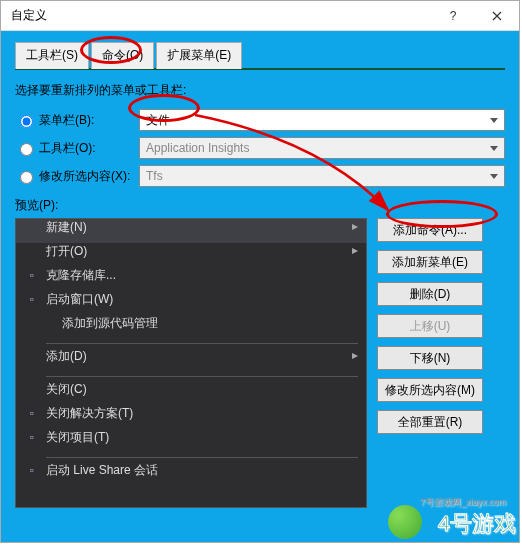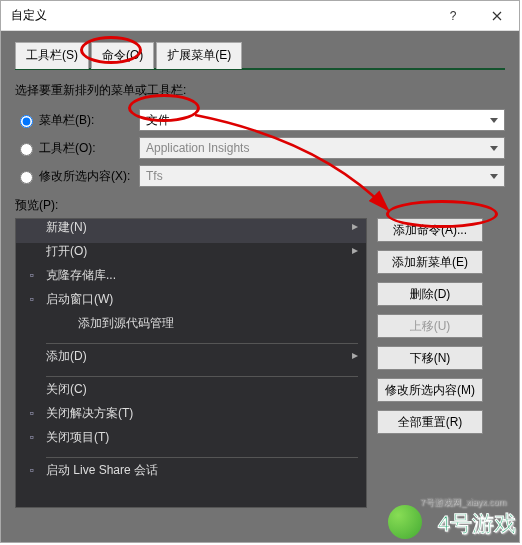--- a/index.html
+++ b/index.html
@@ -1,17 +1,17 @@
 <!DOCTYPE html>
 <html><head>
 <meta charset="utf-8">
 <style>
 * { box-sizing: border-box; font-family: "Microsoft YaHei", "Segoe UI", sans-serif; font-size: 12px; }
 body { margin: 0; background: #fff; width: 522px; height: 545px; position: relative; overflow: hidden; }
-.dialog { border: 1px solid #aaa; width: 520px; height: 543px; position: relative; background: #737373; }
+.dialog { border: 1px solid #aaa; width: 520px; height: 543px; position: relative; background: #0ea5e9; }
 .titlebar { height: 30px; display: flex; align-items: center; padding: 0 0 0 10px; background: #fff; border-bottom: 1px solid #ddd; }
 .title { flex: 1; }
 .titlebtns { display: flex; }
 .titlebtn { width: 44px; height: 30px; display: flex; align-items: center; justify-content: center; color: #333; }
 .titlebtn svg { width: 10px; height: 10px; }
 .content { padding: 10px 14px; }
 .tabs { display: flex; border-bottom: 2px solid #14532d; margin-bottom: 12px; }
 .tab { padding: 4px 10px; border: 1px solid #aaa; border-bottom: none; margin-right: 2px; background: #f0f0f0; position: relative; top: 1px; }
 .tab.active { background: #f0f0f0; border-bottom: 1px solid #f0f0f0; }
 .desc { margin-bottom: 10px; }
@@ -19,21 +19,21 @@
 .radio { margin-right: 6px; }
 .rlabel { width: 100px; }
 .combo { flex: 1; height: 22px; border: 1px solid #888; background: #fff; padding: 0 20px 0 6px; position: relative; display: flex; align-items: center; }
 .combo::after { content: ""; position: absolute; right: 6px; top: 8px; border-left: 4px solid transparent; border-right: 4px solid transparent; border-top: 5px solid #555; }
 .combo.disabled { background: #f0f0f0; color: #888; }
 .plabel { margin: 10px 0 4px 0; }
 .main { display: flex; gap: 10px; }
 .preview { width: 352px; height: 290px; background: #2d2d30; color: #ddd; border: 1px solid #555; overflow: hidden; }
 .pitem { display: flex; align-items: flex-start; height: 24px; padding: 0 8px 0 30px; position: relative; }
 .pitem.sel { background: #3f3f46; }
-.pitem.sub { padding-left: 62px; }
+.pitem.sub { padding-left: 46px; }
 .picon { position: absolute; left: 8px; width: 16px; height: 16px; display: flex; align-items: center; justify-content: center; color: #aac; }
 .parrow { margin-left: auto; color: #aaa; }
 .psep { height: 1px; background: #555; margin: 4px 8px 4px 30px; }
 .btns { display: flex; flex-direction: column; gap: 8px; width: 106px; }
 .btn { height: 24px; border: 1px solid #888; background: #e8e8e8; display: flex; align-items: center; justify-content: center; }
 .btn.disabled { color: #999; }
 .circle { position: absolute; border: 3px solid #d00; border-radius: 50%; pointer-events: none; }
 .c1 { left: 80px; top: 36px; width: 62px; height: 28px; }
 .c2 { left: 128px; top: 94px; width: 72px; height: 28px; }
 .c3 { left: 386px; top: 200px; width: 112px; height: 28px; }

